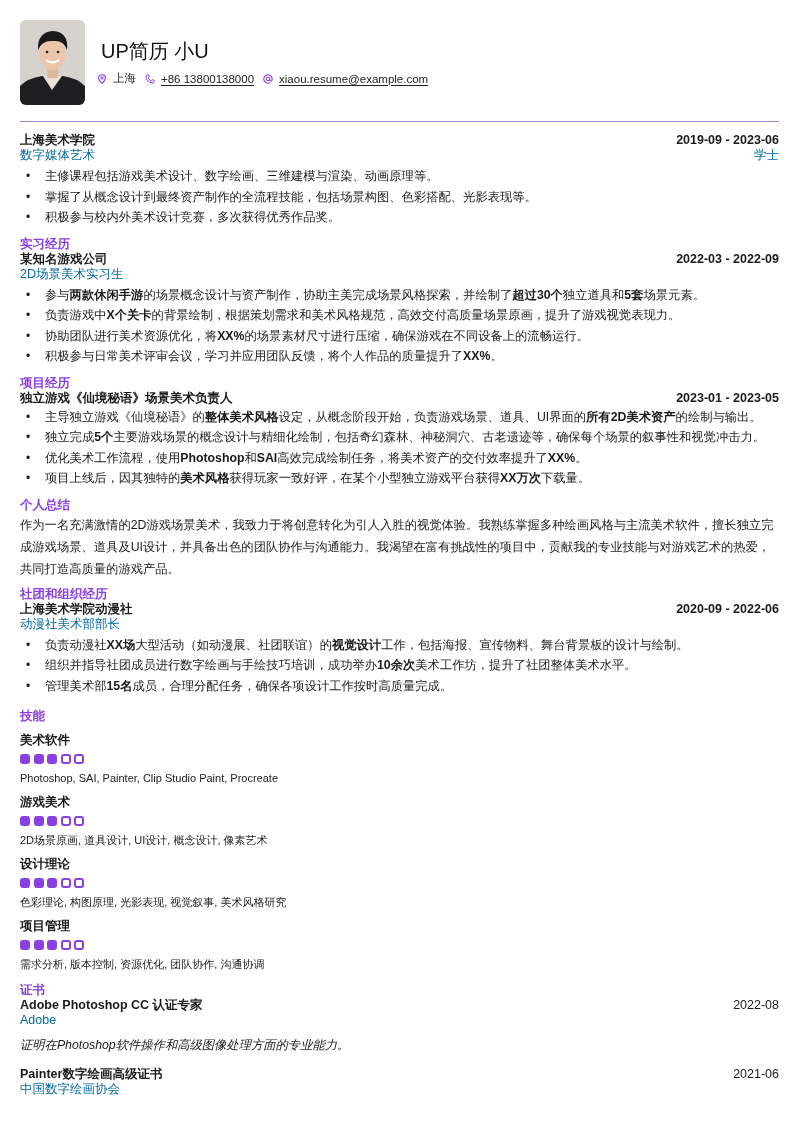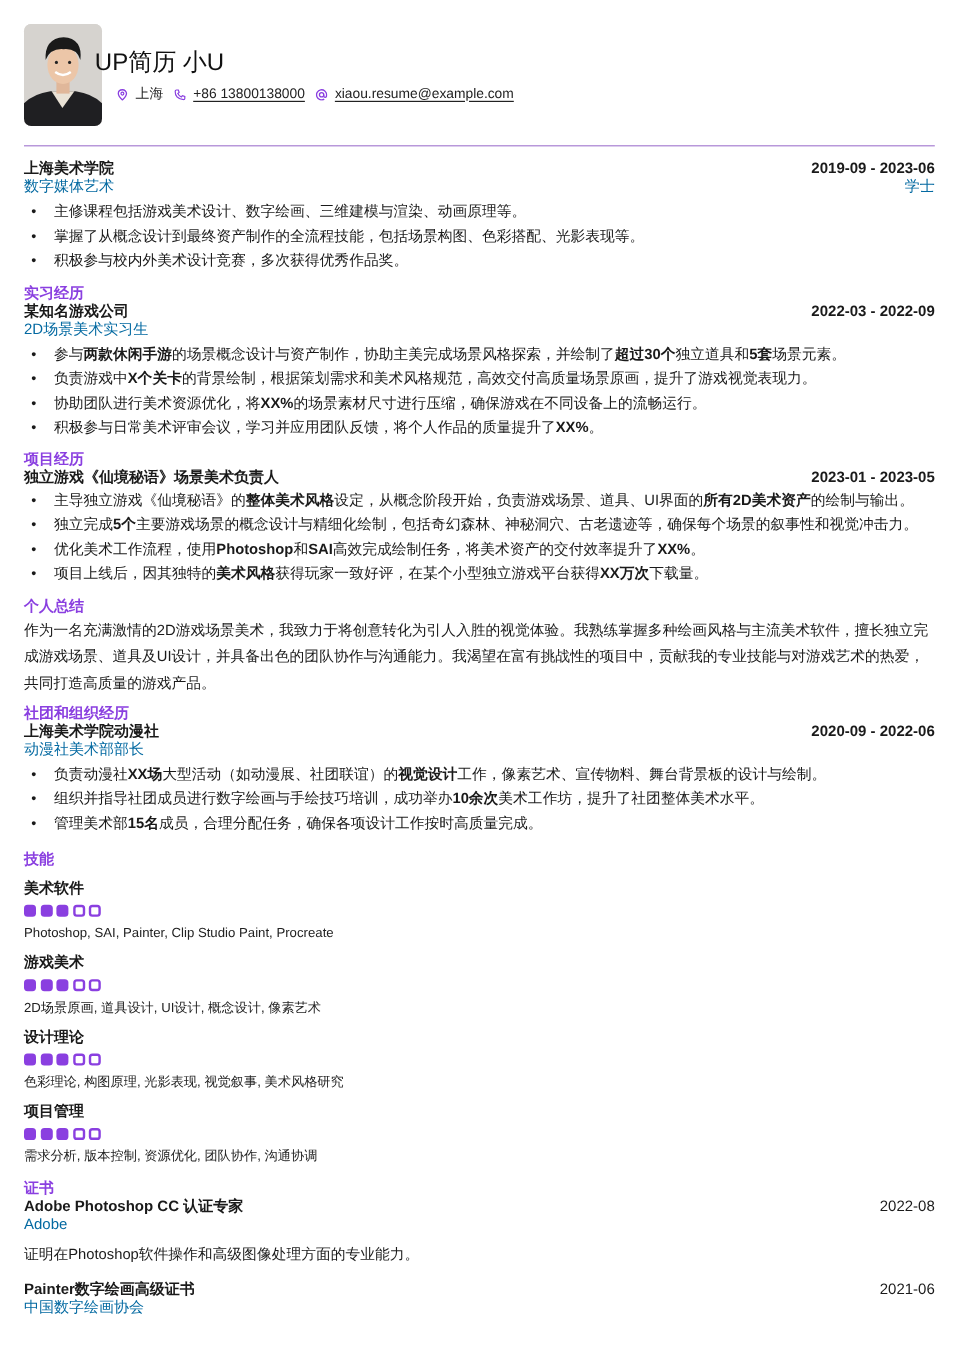--- a/index.html
+++ b/index.html
@@ -2,21 +2,21 @@
 <html><head>
 <meta charset="utf-8">
 <style>
   * { box-sizing: border-box; margin: 0; padding: 0; }
   html, body { width: 799px; height: 1130px; overflow: hidden; background: #ffffff; }
   body { font-family: "Liberation Sans", "DejaVu Sans", sans-serif; color: #1a1a1a; font-size: 12.5px; position: relative; }
   .page { position: absolute; left: 20px; top: 0; width: 759px; }
 
   .header { position: relative; height: 122px; border-bottom: 1.5px solid #a77fd2; }
   .avatar { position: absolute; left: 0; top: 20px; width: 65px; height: 85px; border-radius: 6px; overflow: hidden; background: #d7d4d0; }
-  .name { position: absolute; left: 59px; top: 38px; font-size: 20px; font-weight: 500; color: #111; text-align: right; }
+  .name { position: absolute; left: 81px; top: 38px; font-size: 20px; font-weight: 500; color: #111; text-align: right; }
   .contacts { position: absolute; left: 77px; top: 71px; display: flex; align-items: center; font-size: 11.5px; color: #222; text-align: center; }
   .contact { display: flex; align-items: center; margin-right: 9px; }
   .contact svg { width: 10px; height: 10px; margin-right: 6px; }
   .contact .u { text-decoration: underline; text-underline-offset: 2px; }
 
   .section { margin-top: 0; }
   .sec-title { color: #8a3fe0; font-size: 12.5px; font-weight: 700; line-height: 15px; }
   .row { display: flex; justify-content: space-between; align-items: baseline; line-height: 15px; }
   .org { font-weight: 700; font-size: 12.5px; }
   .date { font-weight: 700; font-size: 12.5px; }
@@ -28,21 +28,21 @@
 
   .summary { font-size: 12.3px; line-height: 22px; margin-top: 1px; }
 
   .skill-name { font-weight: 700; font-size: 12.5px; line-height: 15px; margin-top: 9px; }
   .dots { display: flex; margin-top: 6px; height: 10px; }
   .dot { width: 10px; height: 10px; border-radius: 3px; margin-right: 3.5px; }
   .dot.on { background: #8a3fe0; }
   .dot.off { border: 2px solid #8a3fe0; background: #fff; }
   .skill-tags { font-size: 11px; line-height: 14px; margin-top: 7px; color: #222; }
 
-  .cert-desc { font-size: 12.3px; line-height: 16px; margin-top: 9px; }
+  .cert-desc { font-size: 12.3px; line-height: 16px; margin-top: 9px; font-style: italic; }
 </style>
 </head>
 <body>
 
 <div class="page">
 
   <div class="header">
     <div class="avatar">
       <svg width="65" height="85" viewBox="0 0 65 85">
         <rect width="65" height="85" fill="#d6d3cf"></rect>
@@ -132,21 +132,21 @@
   </div>
 
   <div class="section" style="margin-top:7px">
     <div class="sec-title">社团和组织经历</div>
     <div class="row">
       <span class="org">上海美术学院动漫社</span>
       <span class="date">2020-09 - 2022-06</span>
     </div>
     <div class="sub">动漫社美术部部长</div>
     <ul class="bullets">
-        <li><span>负责动漫社</span><b>XX场</b><span>大型活动（如动漫展、社团联谊）的</span><b>视觉设计</b><span>工作，像素艺术、宣传物料、舞台背景板的设计与绘制。</span></li>
+        <li><span>负责动漫社</span><b>XX场</b><span>大型活动（如动漫展、社团联谊）的</span><b>视觉设计</b><span>工作，包括海报、宣传物料、舞台背景板的设计与绘制。</span></li>
         <li><span>组织并指导社团成员进行数字绘画与手绘技巧培训，成功举办</span><b>10余次</b><span>美术工作坊，提升了社团整体美术水平。</span></li>
         <li><span>管理美术部</span><b>15名</b><span>成员，合理分配任务，确保各项设计工作按时高质量完成。</span></li>
       </ul>
   </div>
 
   <div class="section" style="margin-top:13px">
     <div class="sec-title">技能</div>
     <div id="skills-list">
         <div>
           <div class="skill-name">美术软件</div>

